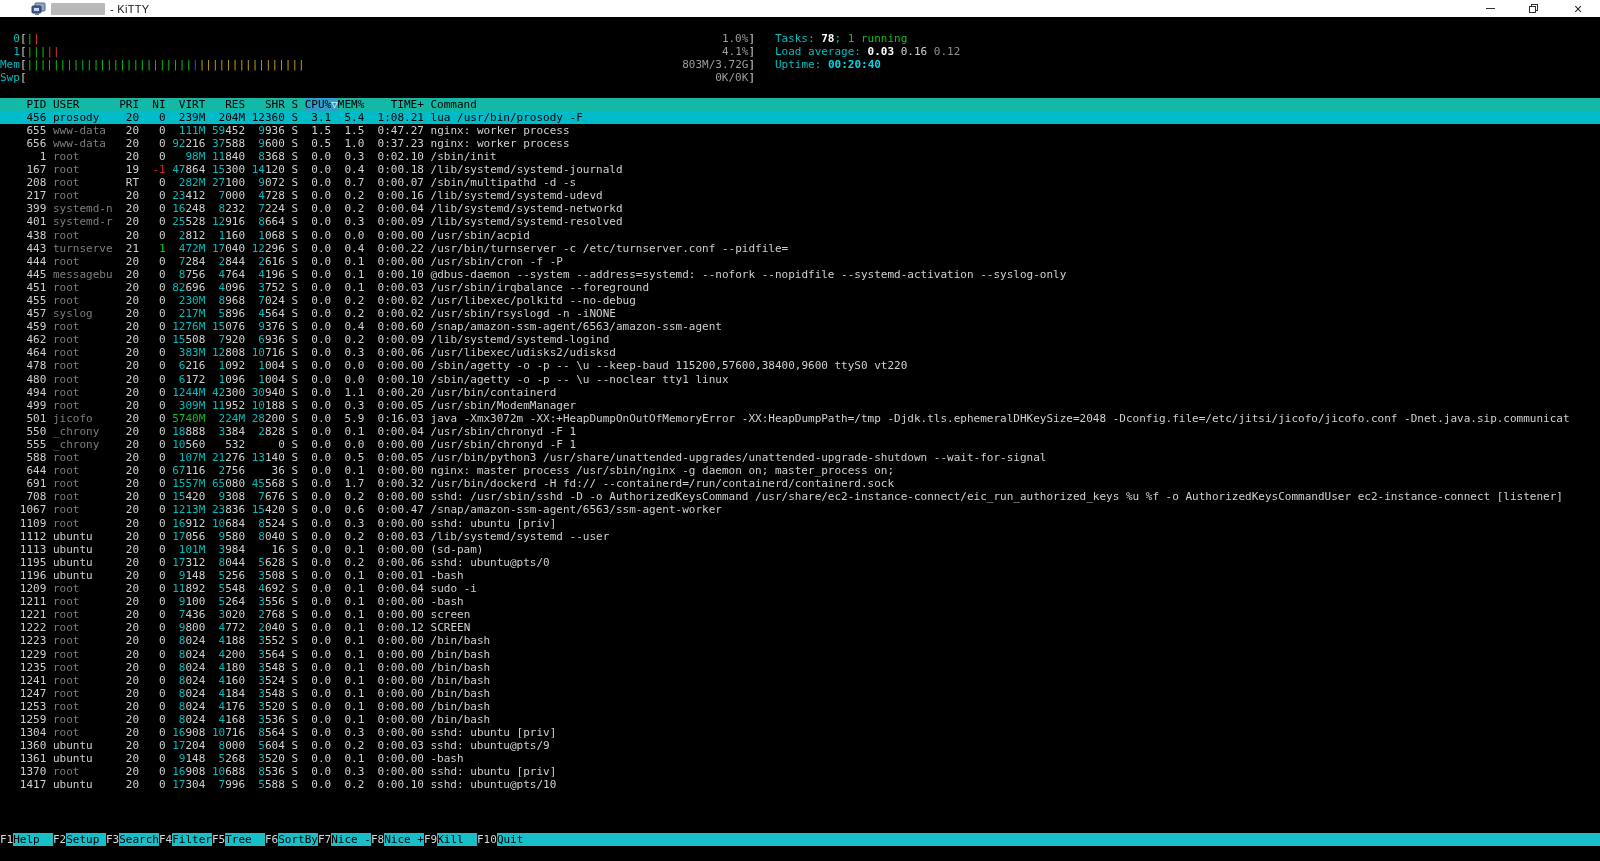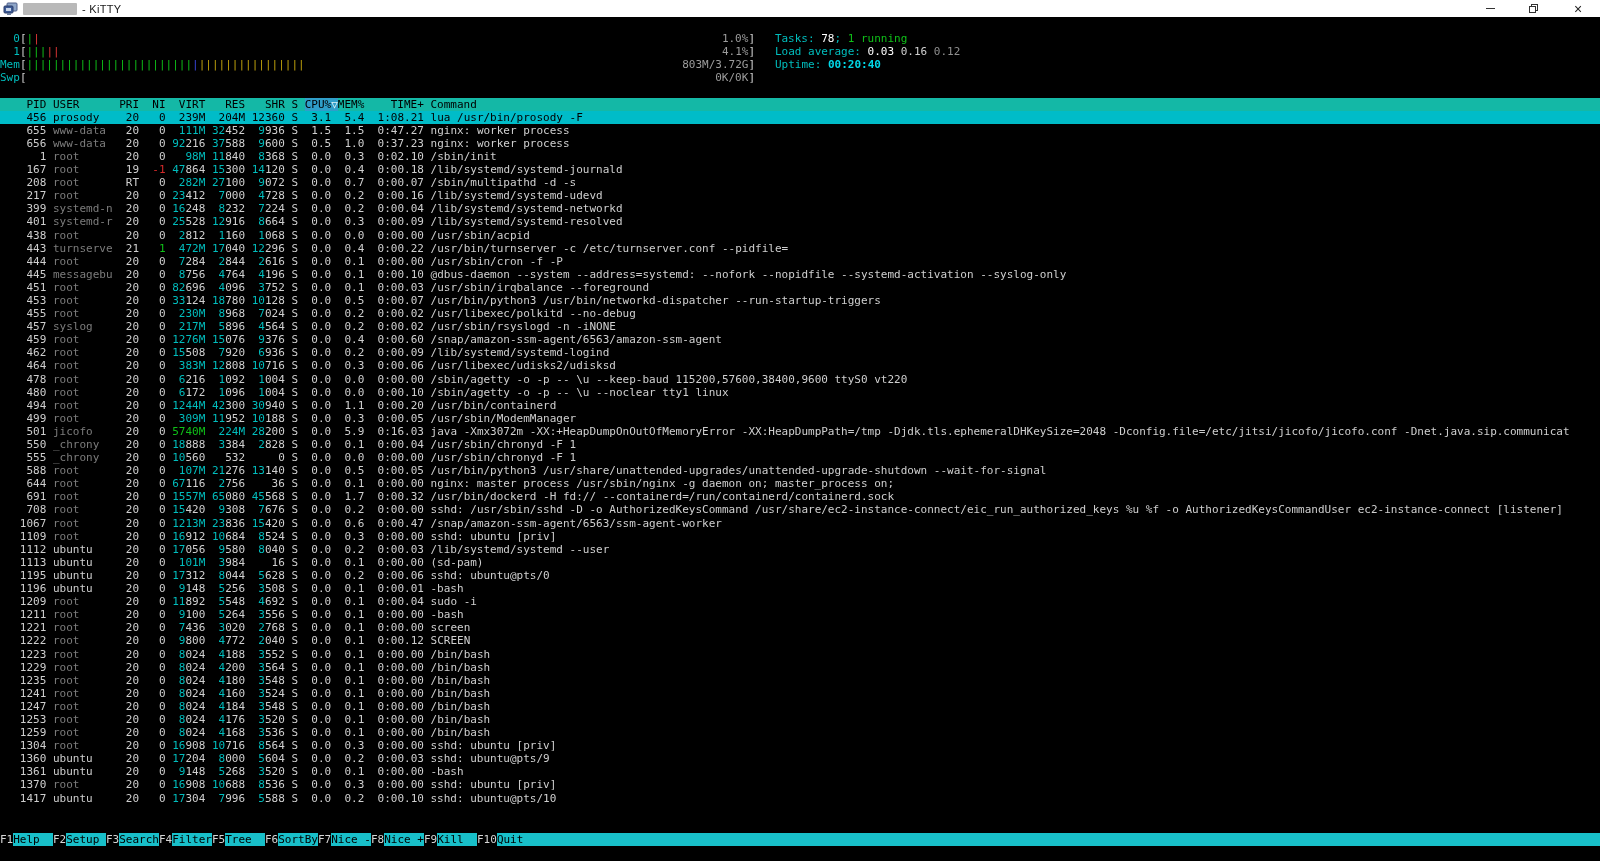--- a/index.html
+++ b/index.html
@@ -3,21 +3,21 @@
 <meta charset="utf-8">
 <style>
   * { box-sizing: border-box; }
   html,body { margin:0; padding:0; }
   body {
     width:1600px; height:861px; overflow:hidden; background:#000;
   }
   
   .titlebar {
     height:17px; background:#ffffff; display:flex; align-items:center;
-    font:11px "Liberation Sans", sans-serif; color:#1a1a1a; position:relative;
+    font:11px "Liberation Sans", sans-serif; color:#1a1a1a; position:relative;padding-left:28px;
   }
   .app-icon { margin-left:3px; display:block; }
   .redact { width:54px; height:12px; background:#b9b9b9; margin-left:5px; border-radius:1px; }
   .title-text { margin-left:5px; letter-spacing:0.3px; }
   .win-controls { margin-left:auto; display:flex; height:100%; }
   .win-btn { width:44px; display:flex; align-items:center; justify-content:center; height:100%; }
   .glyph-min { width:9px; height:1px; background:#333; }
   .glyph-restore { position:relative; width:10px; height:10px; }
   .glyph-restore .back {
     position:absolute; left:2px; top:0; width:7px; height:7px; border:1px solid #333; background:#fff;
@@ -36,21 +36,21 @@
   .hdr-row { background:#14b8a6; color:#000; }
   .sortcol { background:#2f9ec9; color:#000; }
   .sortcol .arrow { color:#dff3f8; }
   .row.selected { background:#00bcc8; color:#000; }
   .row.selected span { color:#000 !important; font-weight:normal !important; }
 
   .cy { color:#00bdbd; }      
   .gn { color:#0fc018; }      
   .rd { color:#d42a2a; }      
   .sh { color:#7c7c7c; }      
-  .wt { color:#ffffff; font-weight:normal; }
+  .wt { color:#ffffff; font-weight:bold; }
   .dm { color:#8f8f8f; }
   .mv { color:#9c9c9c; }      
   .br { color:#d0d0d0; }      
   .up { color:#00d8e8; font-weight:bold; } 
   .bar-green { color:#0fc018; }
   .bar-red   { color:#e03636; }
   .bar-blue  { color:#3946e0; }
   .bar-yellow{ color:#bfa10c; }
 
   
@@ -91,34 +91,33 @@
   <div id="meters">
       <div class="line"><span class="cy">  0</span><span class="br">[</span><span class="bar-green">|</span><span class="bar-red">|</span>                                                                                                       <span class="mv">1.0%</span><span class="br">]</span>   <span class="cy">Tasks: </span><span class="wt">78</span><span class="cy">; </span><span class="gn">1 running</span></div>
       <div class="line"><span class="cy">  1</span><span class="br">[</span><span class="bar-green">|||</span><span class="bar-red">||</span>                                                                                                    <span class="mv">4.1%</span><span class="br">]</span>   <span class="cy">Load average: </span><span class="wt">0.03 </span>0.16 <span class="dm">0.12</span></div>
       <div class="line"><span class="cy">Mem</span><span class="br">[</span><span class="bar-green">|||||||||||||||||||||||||</span><span class="bar-blue">|</span><span class="bar-yellow">||||||||||||||||</span>                                                         <span class="mv">803M/3.72G</span><span class="br">]</span>   <span class="cy">Uptime: </span><span class="up">00:20:40</span></div>
       <div class="line"><span class="cy">Swp</span><span class="br">[</span>                                                                                                        <span class="mv">0K/0K</span><span class="br">]</span></div>
     </div>
   <div class="line"></div>
   <div class="line hdr-row" id="hdr">    PID USER      PRI  NI  VIRT   RES   SHR S <span class="sortcol">CPU%<span class="arrow">▽</span></span>MEM%    TIME+ Command</div>
   <div id="rows">
       <div class="line row selected">    456 <span class="sh">prosody  </span>  20   0 <span class="cy"> 239M</span> <span class="cy"> 204M</span> <span class="cy">12</span>360 S  3.1  5.4  1:08.21 lua /usr/bin/prosody -F</div>
-      <div class="line row">    655 <span class="sh">www-data </span>  20   0 <span class="cy"> 111M</span> <span class="cy">32</span>452 <span class="cy"> 9</span>936 S  1.5  1.5  0:47.27 nginx: worker process</div>
+      <div class="line row">    655 <span class="sh">www-data </span>  20   0 <span class="cy"> 111M</span> <span class="cy">59</span>452 <span class="cy"> 9</span>936 S  1.5  1.5  0:47.27 nginx: worker process</div>
       <div class="line row">    656 <span class="sh">www-data </span>  20   0 <span class="cy">92</span>216 <span class="cy">37</span>588 <span class="cy"> 9</span>600 S  0.5  1.0  0:37.23 nginx: worker process</div>
       <div class="line row">      1 <span class="sh">root     </span>  20   0 <span class="cy">  98M</span> <span class="cy">11</span>840 <span class="cy"> 8</span>368 S  0.0  0.3  0:02.10 /sbin/init</div>
       <div class="line row">    167 <span class="sh">root     </span>  19 <span class="rd"> -1</span> <span class="cy">47</span>864 <span class="cy">15</span>300 <span class="cy">14</span>120 S  0.0  0.4  0:00.18 /lib/systemd/systemd-journald</div>
       <div class="line row">    208 <span class="sh">root     </span>  RT   0 <span class="cy"> 282M</span> <span class="cy">27</span>100 <span class="cy"> 9</span>072 S  0.0  0.7  0:00.07 /sbin/multipathd -d -s</div>
       <div class="line row">    217 <span class="sh">root     </span>  20   0 <span class="cy">23</span>412 <span class="cy"> 7</span>000 <span class="cy"> 4</span>728 S  0.0  0.2  0:00.16 /lib/systemd/systemd-udevd</div>
       <div class="line row">    399 <span class="sh">systemd-n</span>  20   0 <span class="cy">16</span>248 <span class="cy"> 8</span>232 <span class="cy"> 7</span>224 S  0.0  0.2  0:00.04 /lib/systemd/systemd-networkd</div>
       <div class="line row">    401 <span class="sh">systemd-r</span>  20   0 <span class="cy">25</span>528 <span class="cy">12</span>916 <span class="cy"> 8</span>664 S  0.0  0.3  0:00.09 /lib/systemd/systemd-resolved</div>
       <div class="line row">    438 <span class="sh">root     </span>  20   0 <span class="cy"> 2</span>812 <span class="cy"> 1</span>160 <span class="cy"> 1</span>068 S  0.0  0.0  0:00.00 /usr/sbin/acpid</div>
       <div class="line row">    443 <span class="sh">turnserve</span>  21 <span class="gn">  1</span> <span class="cy"> 472M</span> <span class="cy">17</span>040 <span class="cy">12</span>296 S  0.0  0.4  0:00.22 /usr/bin/turnserver -c /etc/turnserver.conf --pidfile=</div>
       <div class="line row">    444 <span class="sh">root     </span>  20   0 <span class="cy"> 7</span>284 <span class="cy"> 2</span>844 <span class="cy"> 2</span>616 S  0.0  0.1  0:00.00 /usr/sbin/cron -f -P</div>
       <div class="line row">    445 <span class="sh">messagebu</span>  20   0 <span class="cy"> 8</span>756 <span class="cy"> 4</span>764 <span class="cy"> 4</span>196 S  0.0  0.1  0:00.10 @dbus-daemon --system --address=systemd: --nofork --nopidfile --systemd-activation --syslog-only</div>
       <div class="line row">    451 <span class="sh">root     </span>  20   0 <span class="cy">82</span>696 <span class="cy"> 4</span>096 <span class="cy"> 3</span>752 S  0.0  0.1  0:00.03 /usr/sbin/irqbalance --foreground</div>
-      <div class="line row">    453 <span class="sh">root     </span>  20   0 <span class="cy">33</span>124 <span class="cy">18</span>780 <span class="cy">10</span>128 S  0.0  0.5  0:00.07 /usr/bin/python3 /usr/bin/networkd-dispatcher --run-startup-triggers</div>
       <div class="line row">    455 <span class="sh">root     </span>  20   0 <span class="cy"> 230M</span> <span class="cy"> 8</span>968 <span class="cy"> 7</span>024 S  0.0  0.2  0:00.02 /usr/libexec/polkitd --no-debug</div>
       <div class="line row">    457 <span class="sh">syslog   </span>  20   0 <span class="cy"> 217M</span> <span class="cy"> 5</span>896 <span class="cy"> 4</span>564 S  0.0  0.2  0:00.02 /usr/sbin/rsyslogd -n -iNONE</div>
       <div class="line row">    459 <span class="sh">root     </span>  20   0 <span class="cy">1276M</span> <span class="cy">15</span>076 <span class="cy"> 9</span>376 S  0.0  0.4  0:00.60 /snap/amazon-ssm-agent/6563/amazon-ssm-agent</div>
       <div class="line row">    462 <span class="sh">root     </span>  20   0 <span class="cy">15</span>508 <span class="cy"> 7</span>920 <span class="cy"> 6</span>936 S  0.0  0.2  0:00.09 /lib/systemd/systemd-logind</div>
       <div class="line row">    464 <span class="sh">root     </span>  20   0 <span class="cy"> 383M</span> <span class="cy">12</span>808 <span class="cy">10</span>716 S  0.0  0.3  0:00.06 /usr/libexec/udisks2/udisksd</div>
       <div class="line row">    478 <span class="sh">root     </span>  20   0 <span class="cy"> 6</span>216 <span class="cy"> 1</span>092 <span class="cy"> 1</span>004 S  0.0  0.0  0:00.00 /sbin/agetty -o -p -- \u --keep-baud 115200,57600,38400,9600 ttyS0 vt220</div>
       <div class="line row">    480 <span class="sh">root     </span>  20   0 <span class="cy"> 6</span>172 <span class="cy"> 1</span>096 <span class="cy"> 1</span>004 S  0.0  0.0  0:00.10 /sbin/agetty -o -p -- \u --noclear tty1 linux</div>
       <div class="line row">    494 <span class="sh">root     </span>  20   0 <span class="cy">1244M</span> <span class="cy">42</span>300 <span class="cy">30</span>940 S  0.0  1.1  0:00.20 /usr/bin/containerd</div>
       <div class="line row">    499 <span class="sh">root     </span>  20   0 <span class="cy"> 309M</span> <span class="cy">11</span>952 <span class="cy">10</span>188 S  0.0  0.3  0:00.05 /usr/sbin/ModemManager</div>
       <div class="line row">    501 <span class="sh">jicofo   </span>  20   0 <span class="gn">5740M</span> <span class="cy"> 224M</span> <span class="cy">28</span>200 S  0.0  5.9  0:16.03 java -Xmx3072m -XX:+HeapDumpOnOutOfMemoryError -XX:HeapDumpPath=/tmp -Djdk.tls.ephemeralDHKeySize=2048 -Dconfig.file=/etc/jitsi/jicofo/jicofo.conf -Dnet.java.sip.communicat</div>

